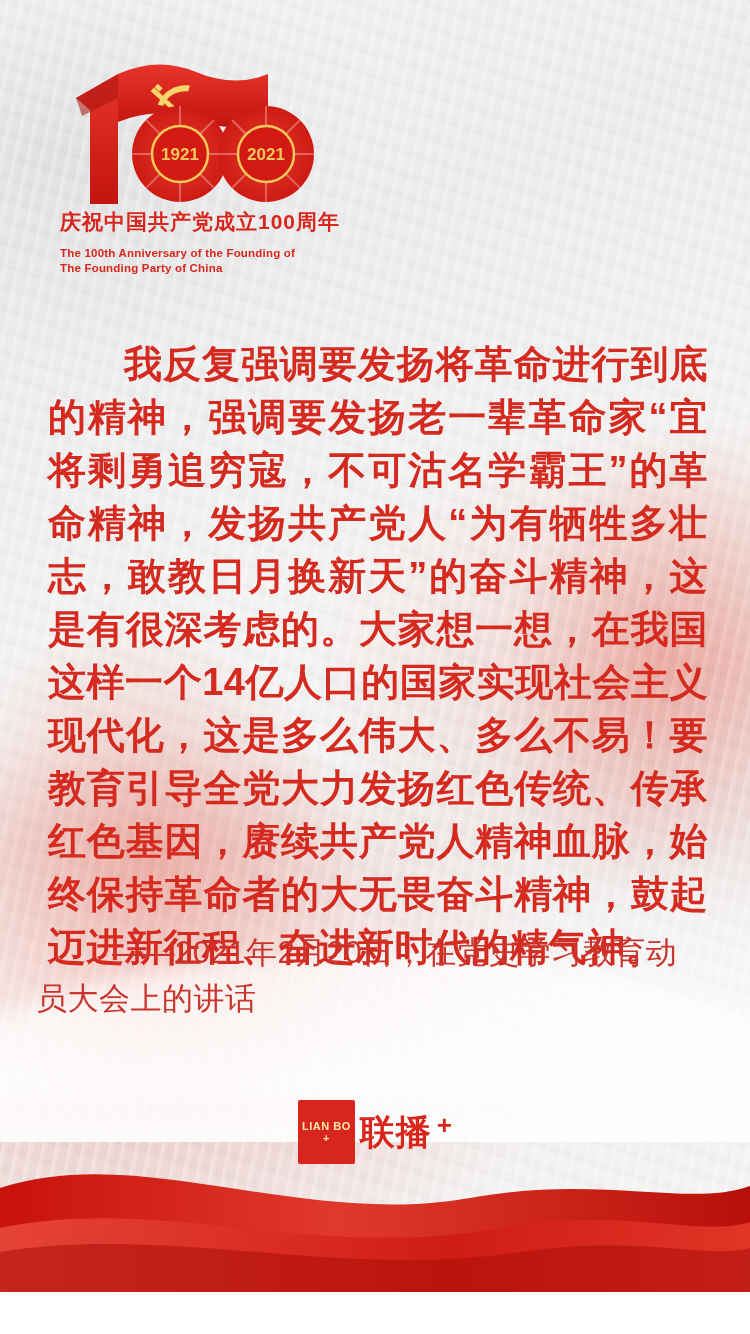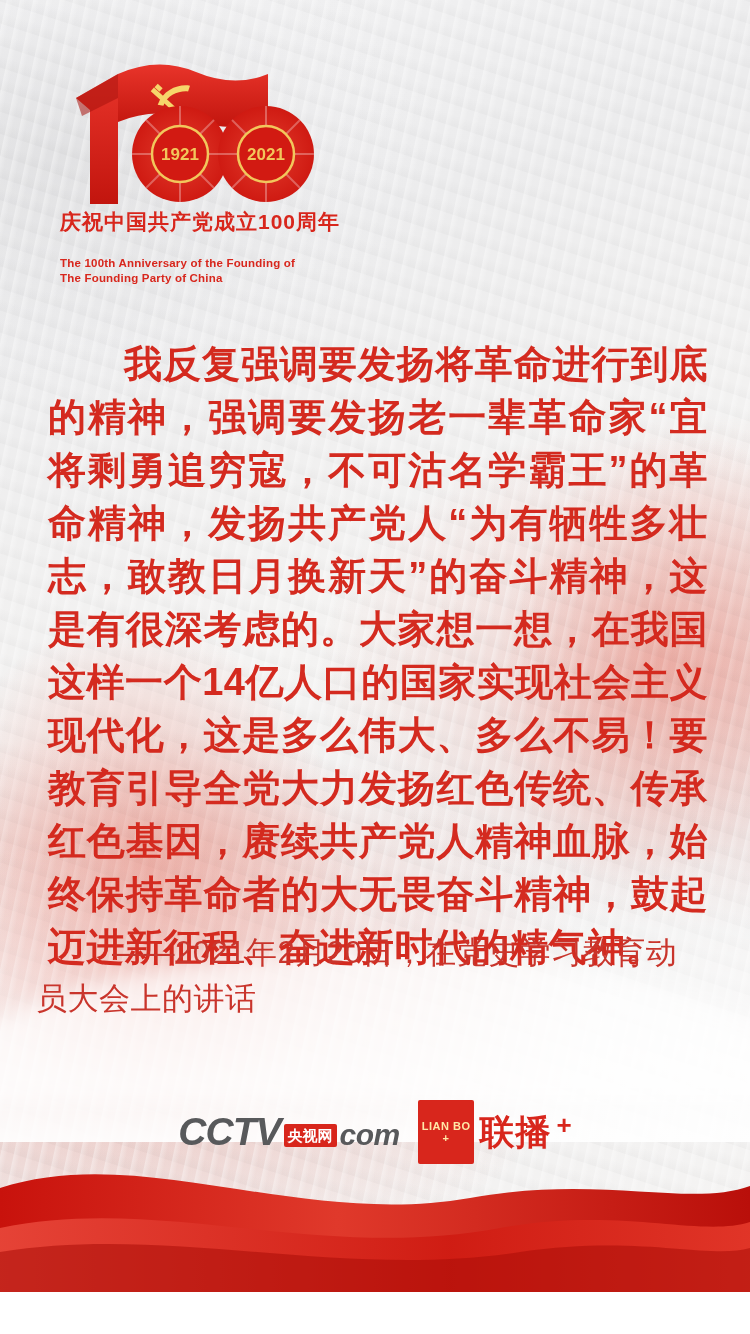--- a/index.html
+++ b/index.html
@@ -94,21 +94,21 @@
     height: 150px;
   }
   .emblem-caption-cn {
     font-size: 21px;
     font-weight: bold;
     color: #d8261c;
     letter-spacing: 1px;
     white-space: nowrap;
   }
   .emblem-caption-en {
-    margin-top: 20px;
+    margin-top: 10px;
     font-size: 11.5px;
     font-weight: bold;
     line-height: 15px;
     color: #d8261c;
     letter-spacing: 0.2px;
   }
 
   
   .quote {
     position: absolute;
@@ -282,25 +282,20 @@
       <div>The 100th Anniversary of the Founding of</div>
       <div>The Founding Party of China</div>
     </div>
   </div>
 
   <div class="quote">我反复强调要发扬将革命进行到底的精神，强调要发扬老一辈革命家“宜将剩勇追穷寇，不可沽名学霸王”的革命精神，发扬共产党人“为有牺牲多壮志，敢教日月换新天”的奋斗精神，这是有很深考虑的。大家想一想，在我国这样一个14亿人口的国家实现社会主义现代化，这是多么伟大、多么不易！要教育引导全党大力发扬红色传统、传承红色基因，赓续共产党人精神血脉，始终保持革命者的大无畏奋斗精神，鼓起迈进新征程、奋进新时代的精气神。</div>
 
   <div class="attribution">——2021年2月20日，在党史学习教育动员大会上的讲话</div>
 
   <div class="logos">
-    <div class="cctv-logo">
-      <span class="cctv-mark">CCTV</span>
-      <span class="cctv-cn">央视网</span>
-      <span class="cctv-com">com</span>
-    </div>
     <div class="lianbo">
       <div class="lianbo-en">
         <div>LIAN BO</div>
         <div>+</div>
       </div>
       <span class="lianbo-cn">联播</span>
       <span class="lianbo-plus">+</span>
     </div>
   </div>
 

